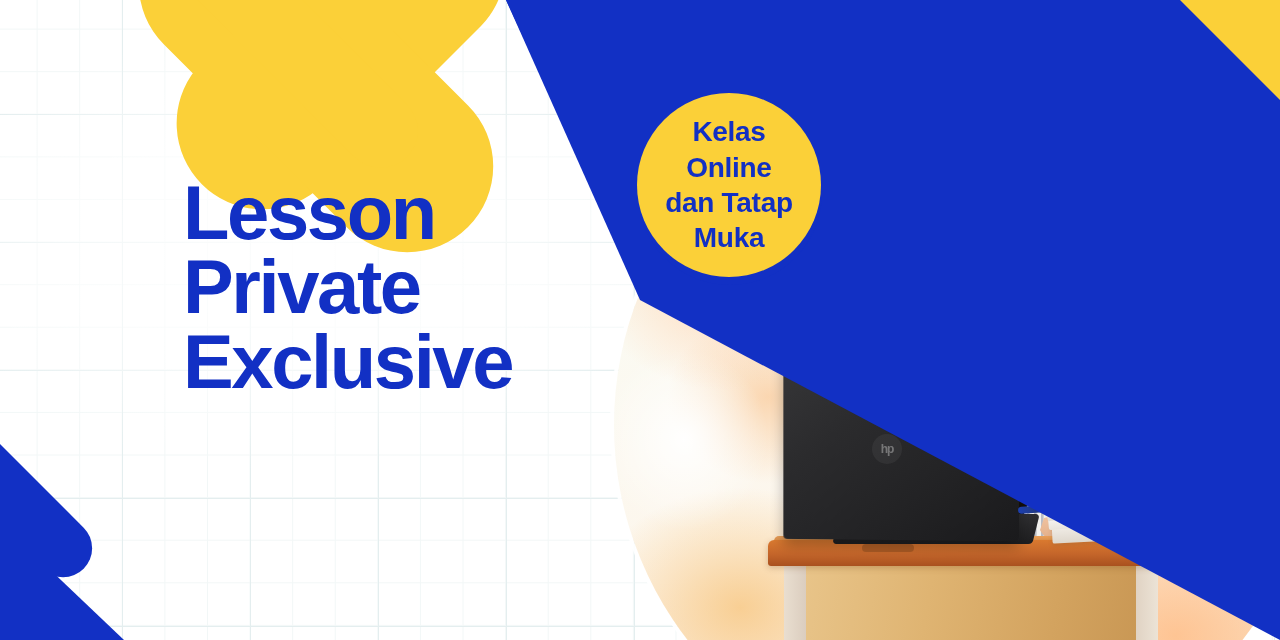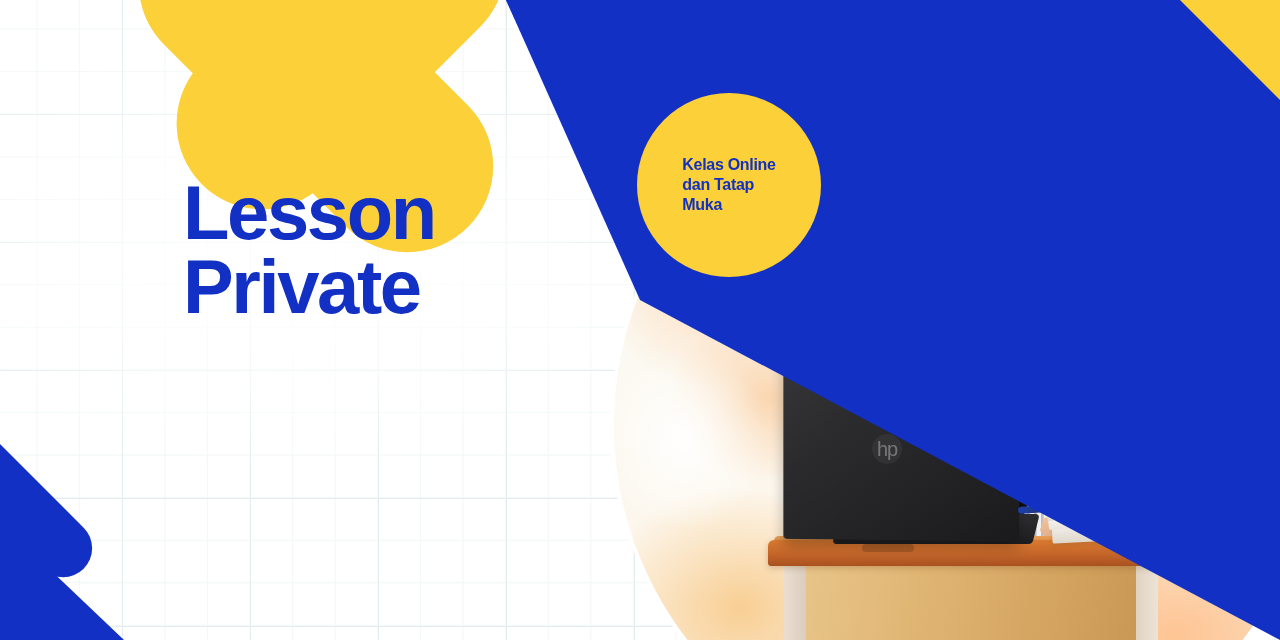--- a/index.html
+++ b/index.html
@@ -154,22 +154,22 @@
     left: 258px;
     top: 360px;
     width: 30px;
     height: 30px;
     border-radius: 50%;
     background: rgba(255,255,255,0.055);
     display: flex;
     align-items: center;
     justify-content: center;
     color: rgba(220,220,220,0.40);
-    font-size: 20px;
-    font-weight: normal;
+    font-size: 12px;
+    font-weight: bold;
     letter-spacing: -1px;
   }
   .laptop-base {
     position: absolute;
     left: 222px;
     top: 440px;
     width: 200px;
     height: 30px;
     background: linear-gradient(180deg, #2e2e30 0%, #1d1d1f 100%);
     border-radius: 4px;
@@ -226,23 +226,23 @@
     position: absolute; left: 5px; top: 5px;
     width: 184px; height: 184px;
     border-radius: 50%;
     background: #fbd038;
     display: flex; align-items: center; justify-content: center;
   }
   .badge-text {
     color: #1230c4;
     font-family: "Liberation Sans", sans-serif;
     font-weight: bold;
-    font-size: 16px;
+    font-size: 28px;
     line-height: 1.26;
-    text-align: left;
+    text-align: center;
     letter-spacing: -0.3px;
     white-space: pre-line;
     padding: 0 10px;
   }
 
   
   .headline {
     position: absolute;
     left: 183px;
     top: 176px;
@@ -385,15 +385,16 @@
     <div class="badge">
       <div class="badge-text">Kelas Online
 dan Tatap
 Muka</div>
     </div>
   </div>
 
   <div class="headline">
     <p class="headline-line">Lesson</p>
     <p class="headline-line">Private</p>
+    <p class="headline-line">Exclusive</p>
   </div>
 
 </div>
 
 </body></html>

